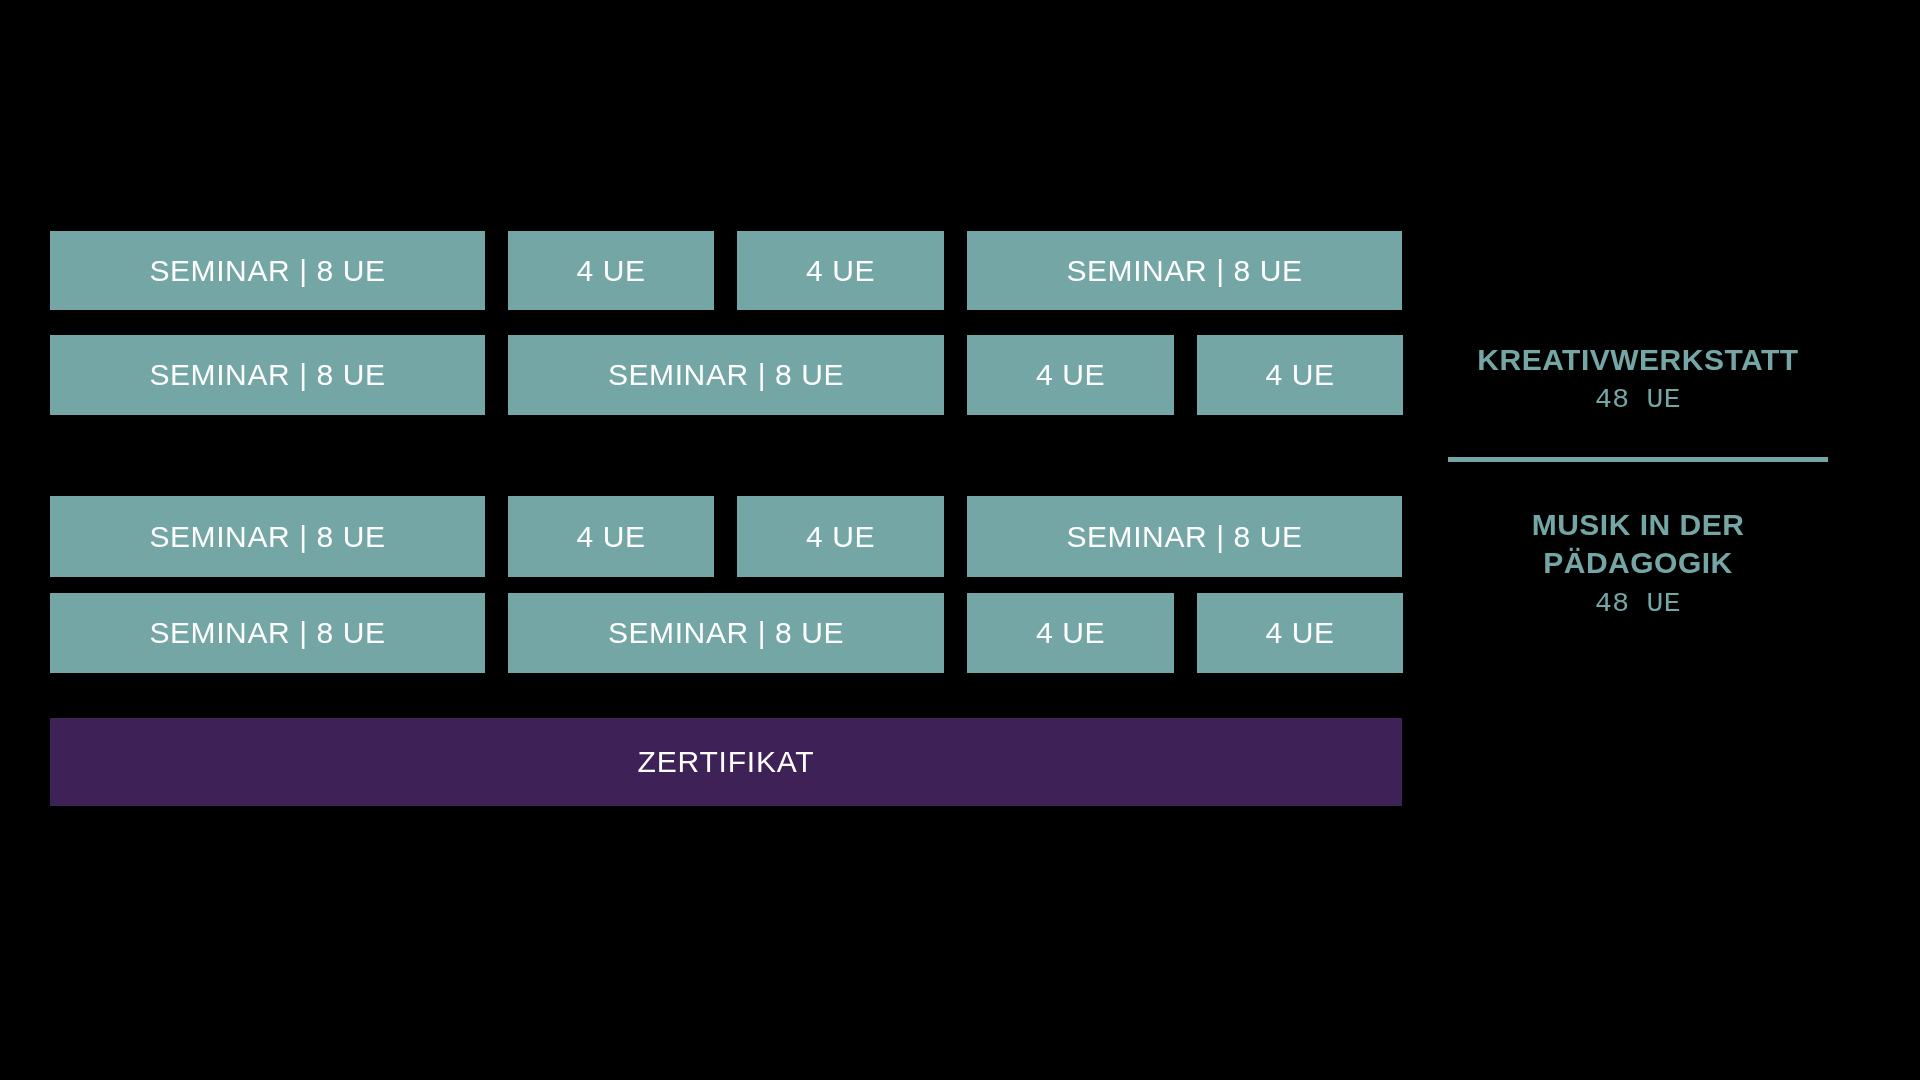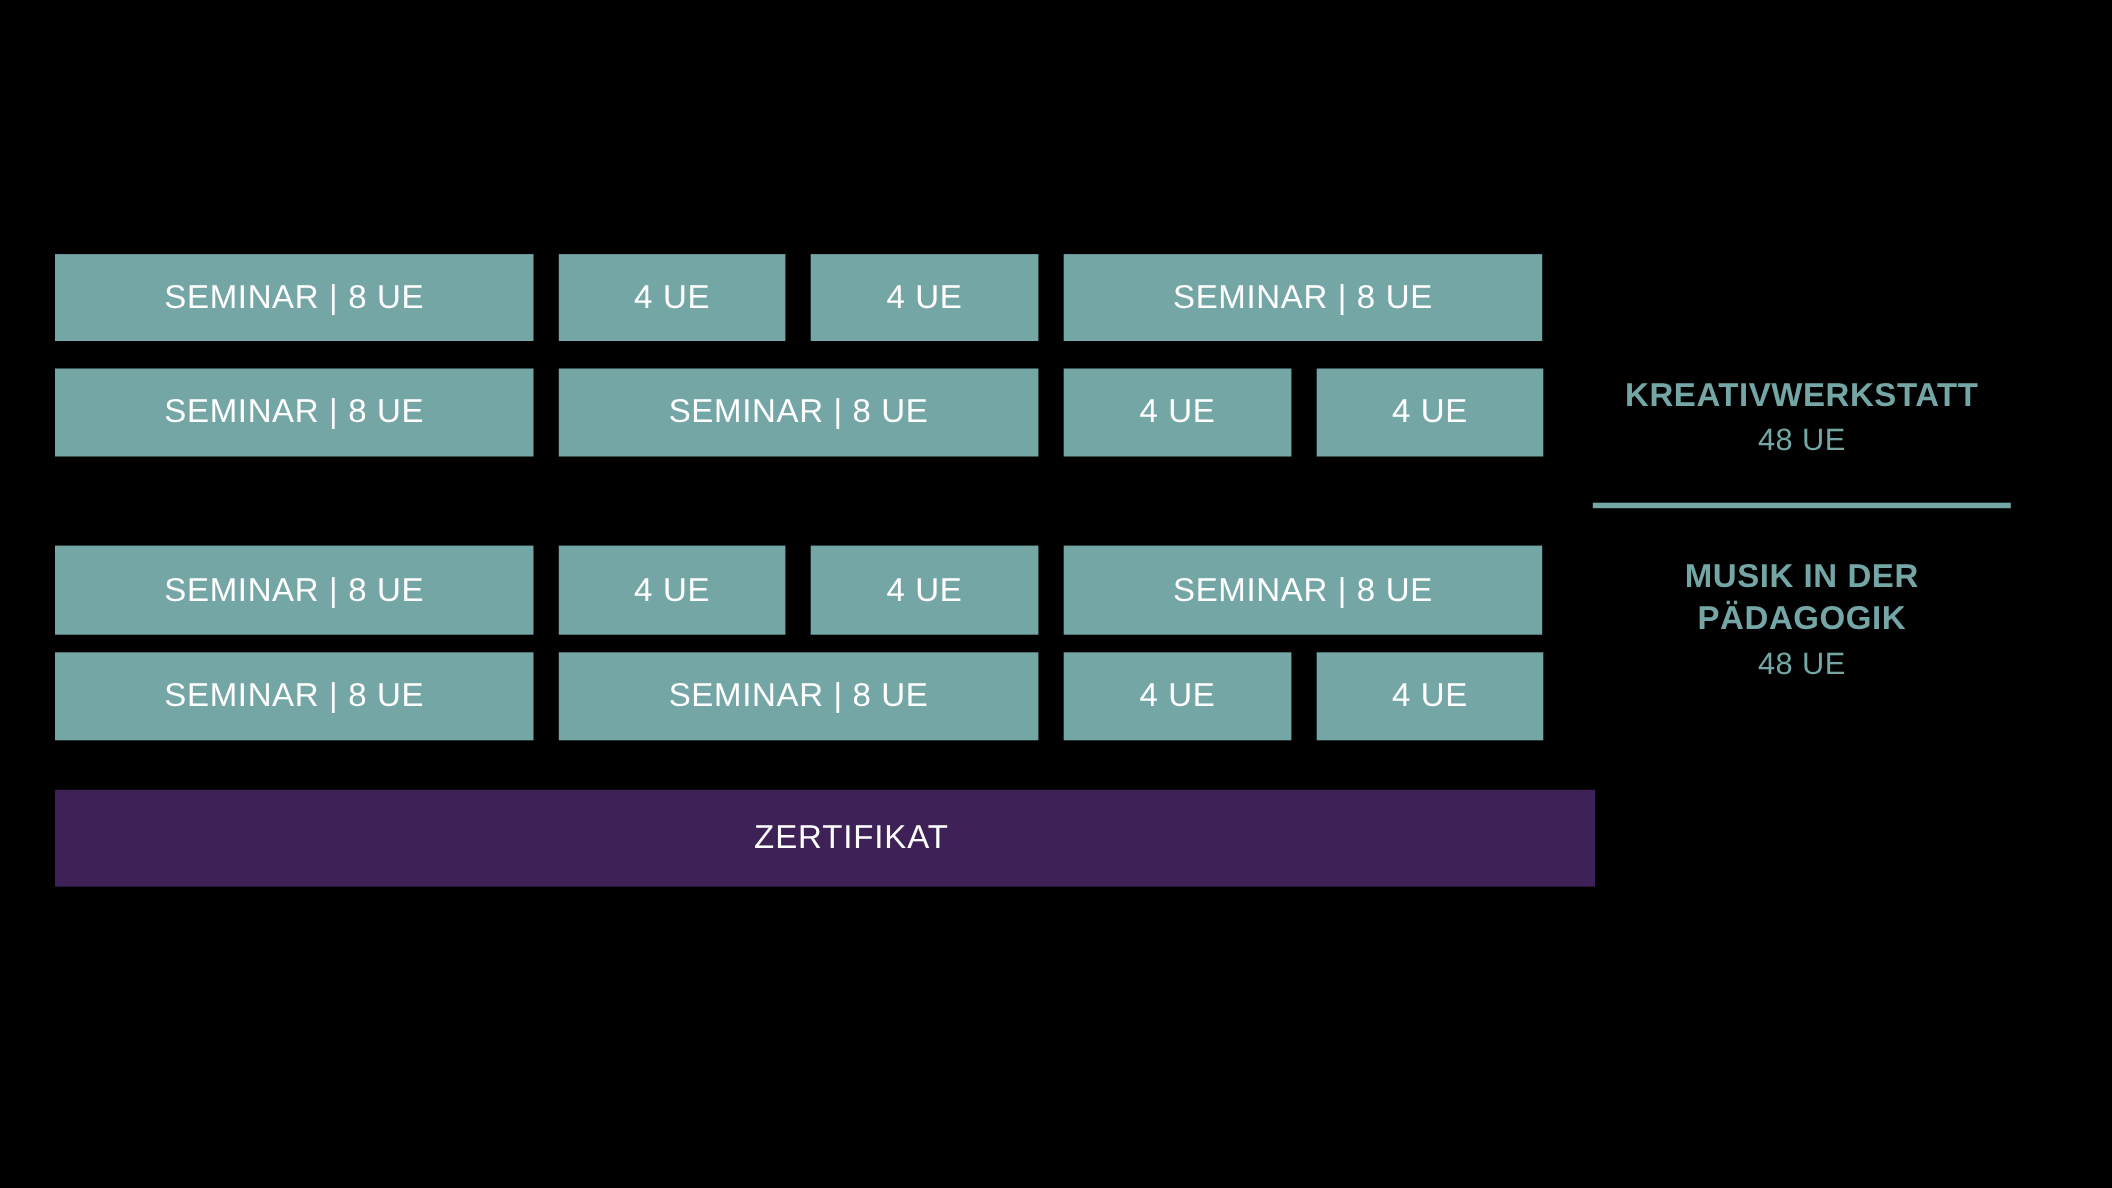--- a/index.html
+++ b/index.html
@@ -68,21 +68,20 @@
     width: 1352px;
     height: 88px;
     background: #3d2157;
     color: #ffffff;
     display: flex;
     align-items: center;
     justify-content: center;
     font-size: 30px;
     letter-spacing: 0.8px;
     user-select: none;
-    padding-left: 48px;
   }
 
   
   #summary-panel {
     position: absolute;
     left: 1448px;
     top: 231px;
     width: 380px;
     text-align: center;
   }
@@ -102,20 +101,21 @@
   }
 
   .summary-hours {
     color: #74a6a6;
     font-size: 28px;
     font-weight: 400;
     letter-spacing: 0.4px;
     line-height: 1.3;
     margin-top: 3px;
     user-select: none;
+    font-family: Liberation Mono, monospace;
   }
 
   #summary-divider {
     height: 5px;
     background: #74a6a6;
     margin: 38px 0 44px 0;
     width: 100%;
   }
 </style>
 </head>

